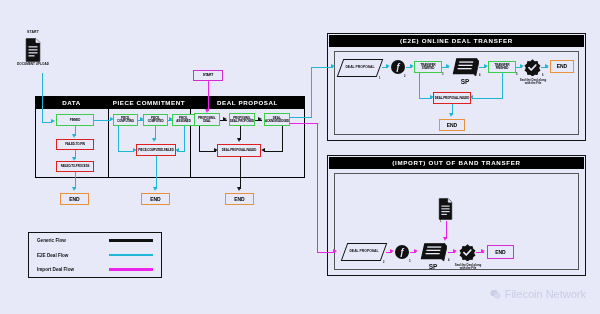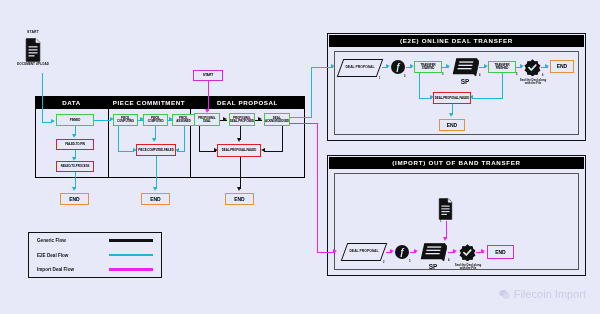--- a/index.html
+++ b/index.html
@@ -409,16 +409,16 @@
 
   <div id="watermark">
     <span class="wmicon">
       <svg viewBox="0 0 24 24" width="11" height="11">
         <ellipse cx="9" cy="9" rx="8" ry="6.6" fill="#c8cbe6"></ellipse>
         <ellipse cx="15.5" cy="14.5" rx="7" ry="5.8" fill="#d8dbf0" stroke="#c8cbe6" stroke-width="1"></ellipse>
         <circle cx="6.5" cy="7.5" r="1" fill="#e8e9f8"></circle>
         <circle cx="11.2" cy="7.5" r="1" fill="#e8e9f8"></circle>
       </svg>
     </span>
-    <span>Filecoin Import</span>
+    <span>Filecoin Network</span>
   </div>
 
 </div>
 
 </body></html>

